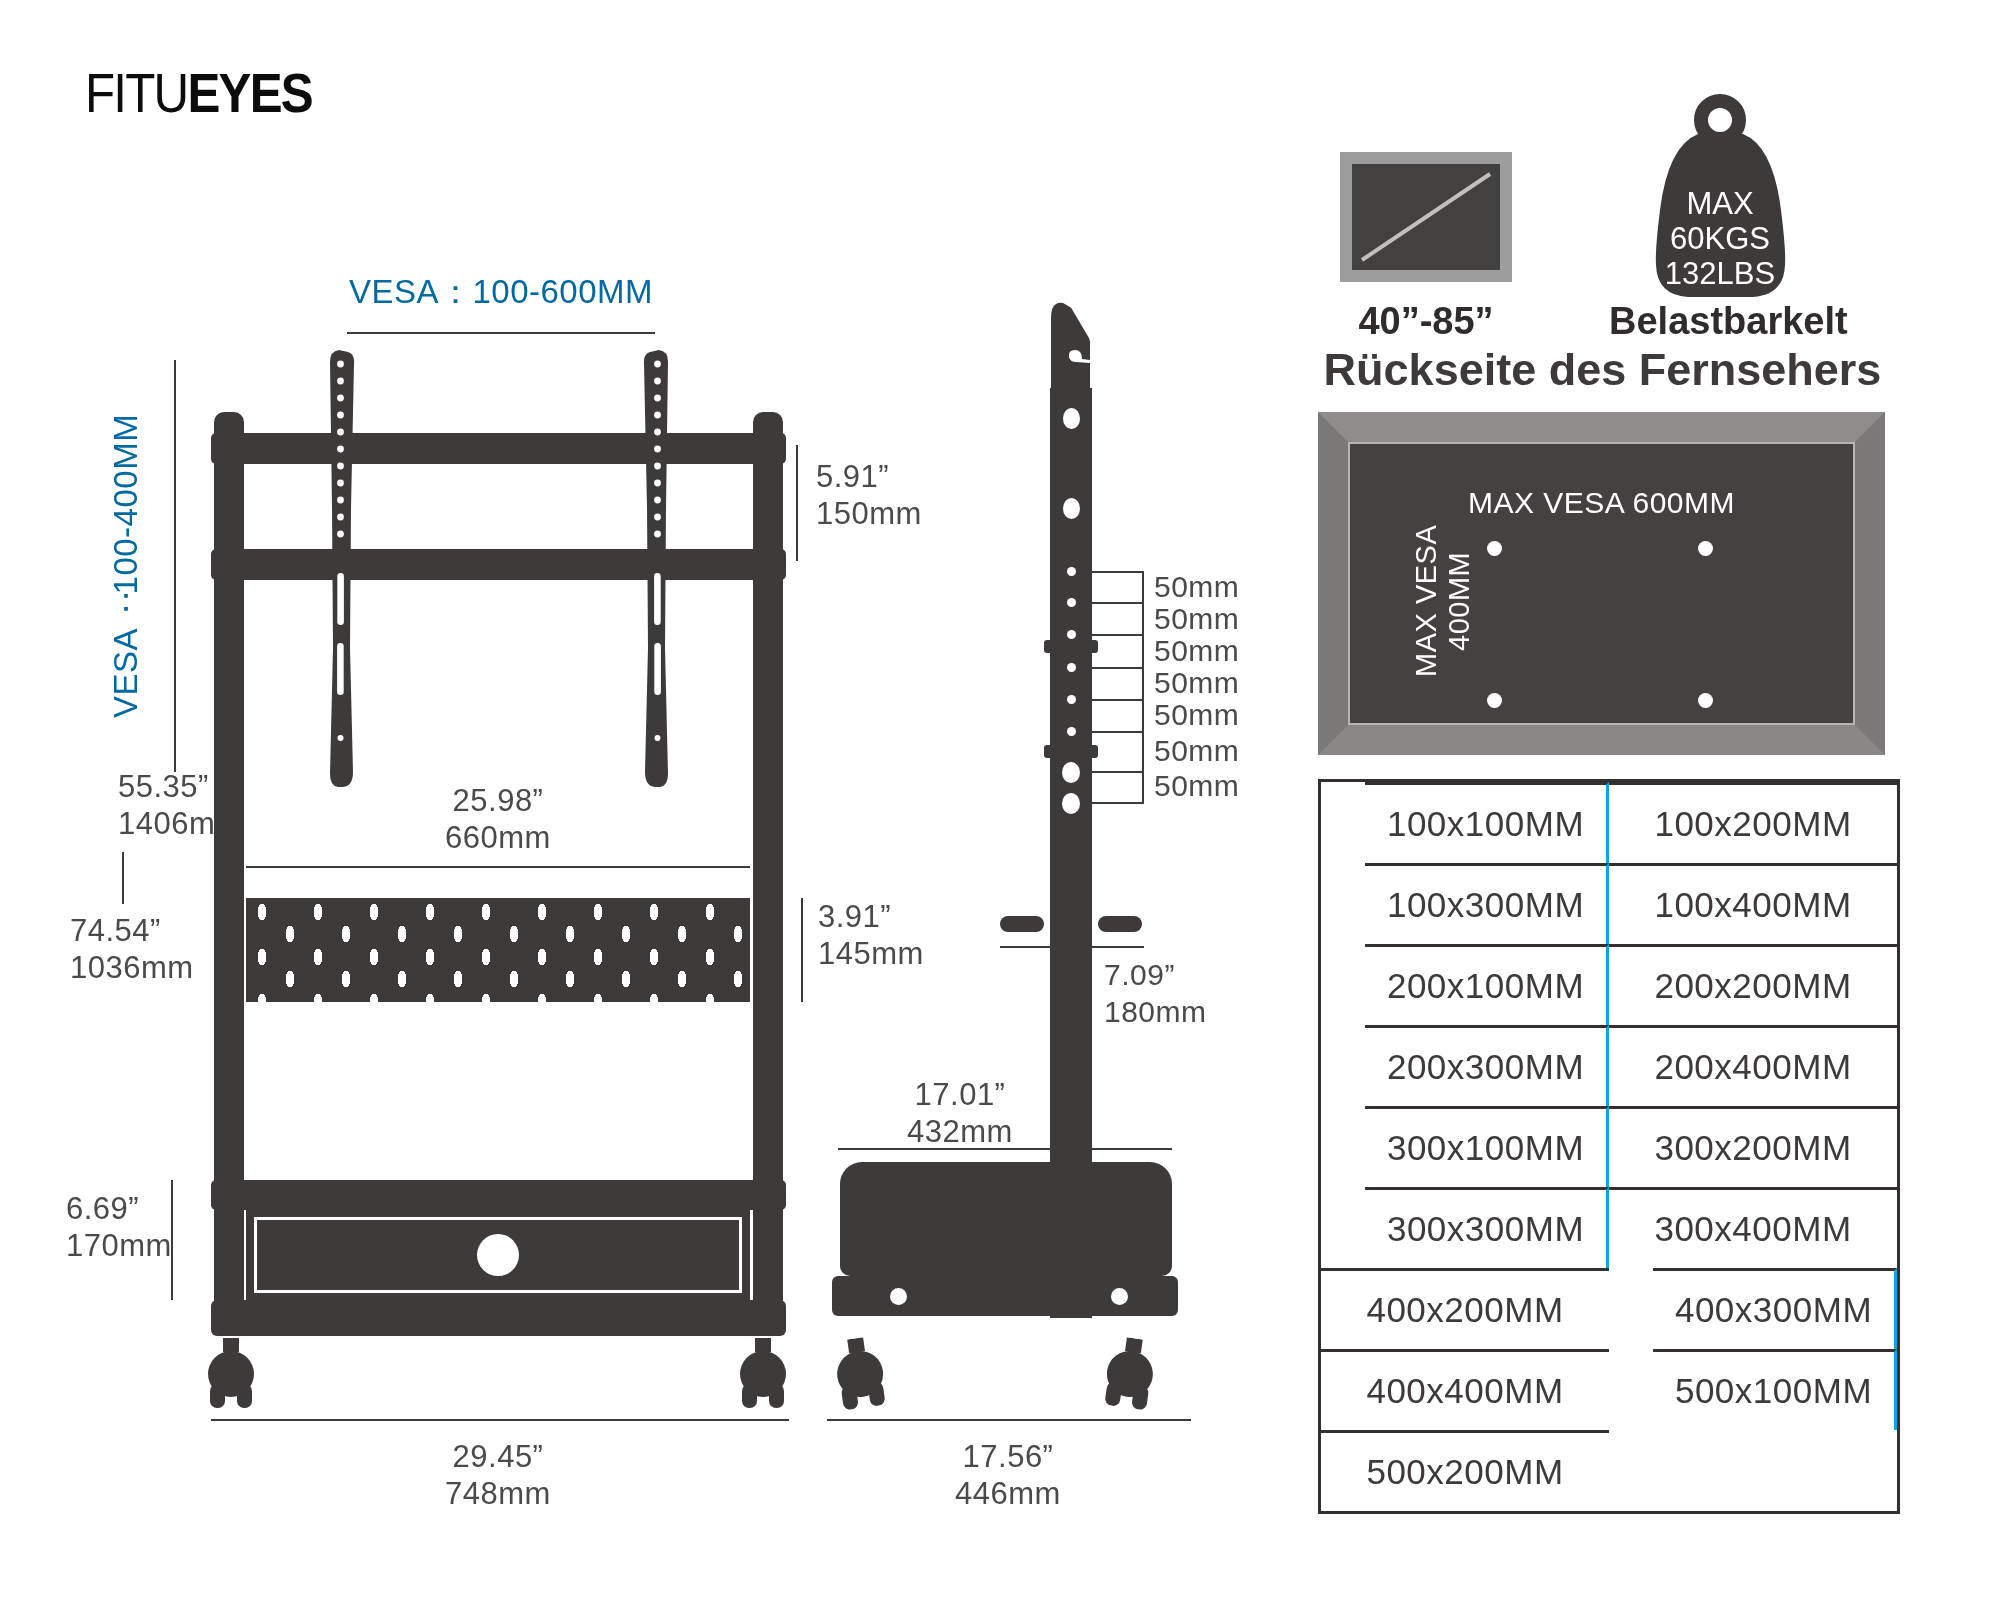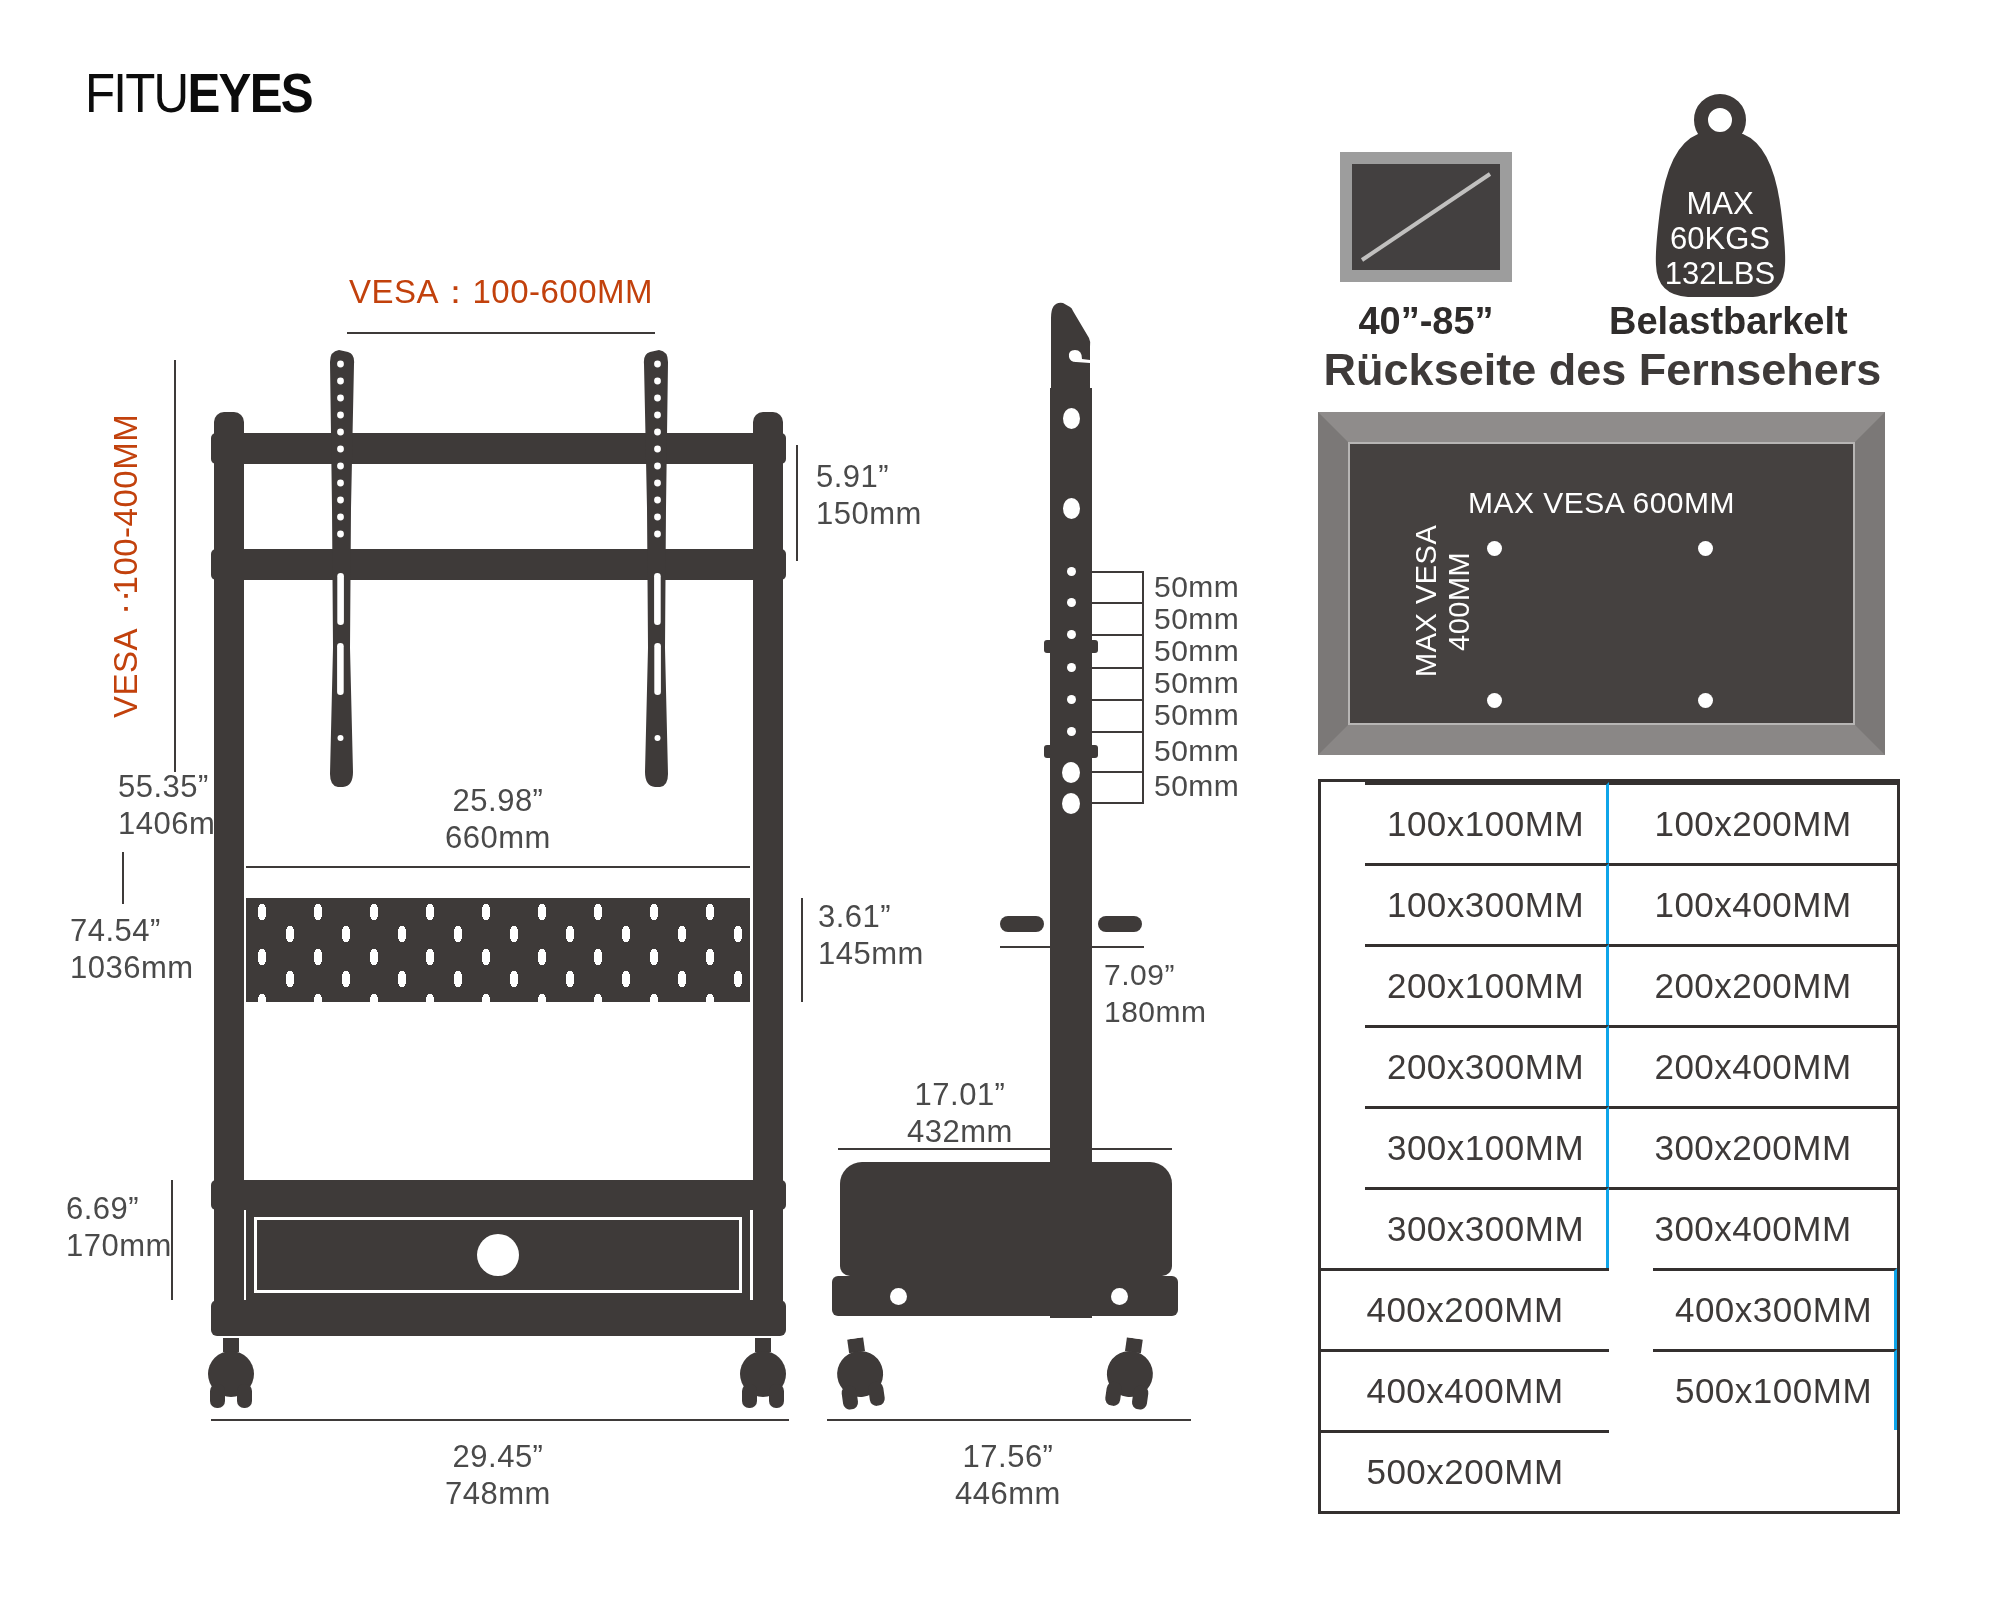--- a/index.html
+++ b/index.html
@@ -5,21 +5,21 @@
   html,body{margin:0;padding:0;background:#ffffff;}
   .canvas{position:relative;width:2000px;height:1600px;background:#fff;overflow:hidden;
           font-family:"Liberation Sans",sans-serif;color:#3e3a39;}
   .abs{position:absolute;}
   .ink{background:#3e3a39;}
   .hline{position:absolute;height:2px;background:#3e3a39;}
   .vline{position:absolute;width:2px;background:#3e3a39;}
   .dim{position:absolute;color:#4a4a4a;font-size:31px;line-height:37px;letter-spacing:0.5px;}
   .dim span{display:block;}
   .dim.center{text-align:center;}
-  .lbl{position:absolute;color:#c2410c;font-size:33px;letter-spacing:0.5px;}
+  .lbl{position:absolute;color:#0369a1;font-size:33px;letter-spacing:0.5px;}
   .vtext{writing-mode:vertical-rl;transform:rotate(180deg);text-align:center;}
   .logo{position:absolute;left:85px;top:60px;font-size:56px;color:#0c0c0c;
         letter-spacing:-2px;transform:scaleX(0.88);transform-origin:left top;white-space:nowrap;}
   .logo .w1{font-weight:500;}
   .logo .w2{font-weight:900;}
   .post{position:absolute;width:30px;background:#3e3a39;border-radius:10px 10px 0 0;}
   .rail{position:absolute;height:31px;background:#3e3a39;border-radius:5px;}
   .shelf{position:absolute;background-color:#3e3a39;
          background-image:
            radial-gradient(4.5px 8.5px at 16px 14px,#ffffff 98%,rgba(255,255,255,0) 100%),
@@ -127,21 +127,21 @@
 
   <div class="dim center" style="left:380px;top:782px;width:236px;">
     <span>25.98”</span>
     <span>660mm</span>
   </div>
   <div class="hline" style="left:246px;top:866px;width:504px;"></div>
   <div class="shelf" style="left:246px;top:898px;width:504px;height:104px;"></div>
 
   <div class="vline" style="left:801px;top:898px;height:104px;"></div>
   <div class="dim" style="left:818px;top:898px;">
-    <span>3.61”</span>
+    <span>3.91”</span>
     <span>145mm</span>
   </div>
 
   <div class="rail" style="left:211px;top:1180px;width:575px;height:30px;"></div>
   <div class="drawer" style="left:246px;top:1210px;width:504px;height:90px;">
     <div class="drawer-inner"></div>
     <div class="drawer-knob" style="left:231px;top:24px;"></div>
   </div>
   <div class="vline" style="left:171px;top:1180px;height:120px;"></div>
   <div class="dim" style="left:66px;top:1190px;">

